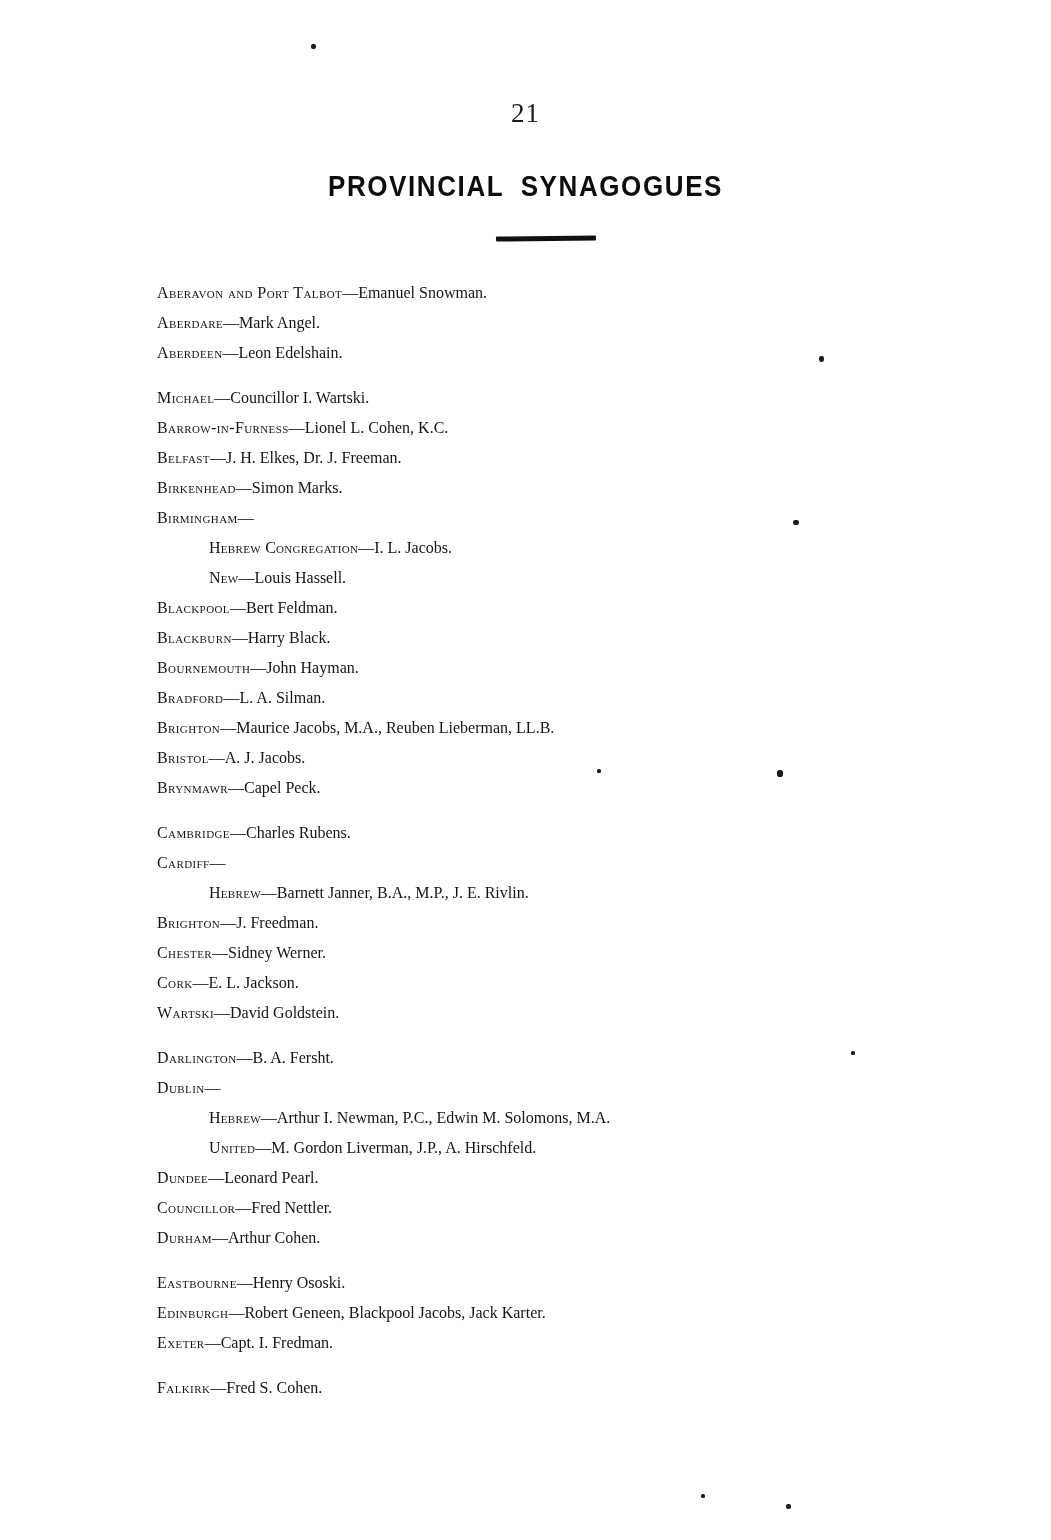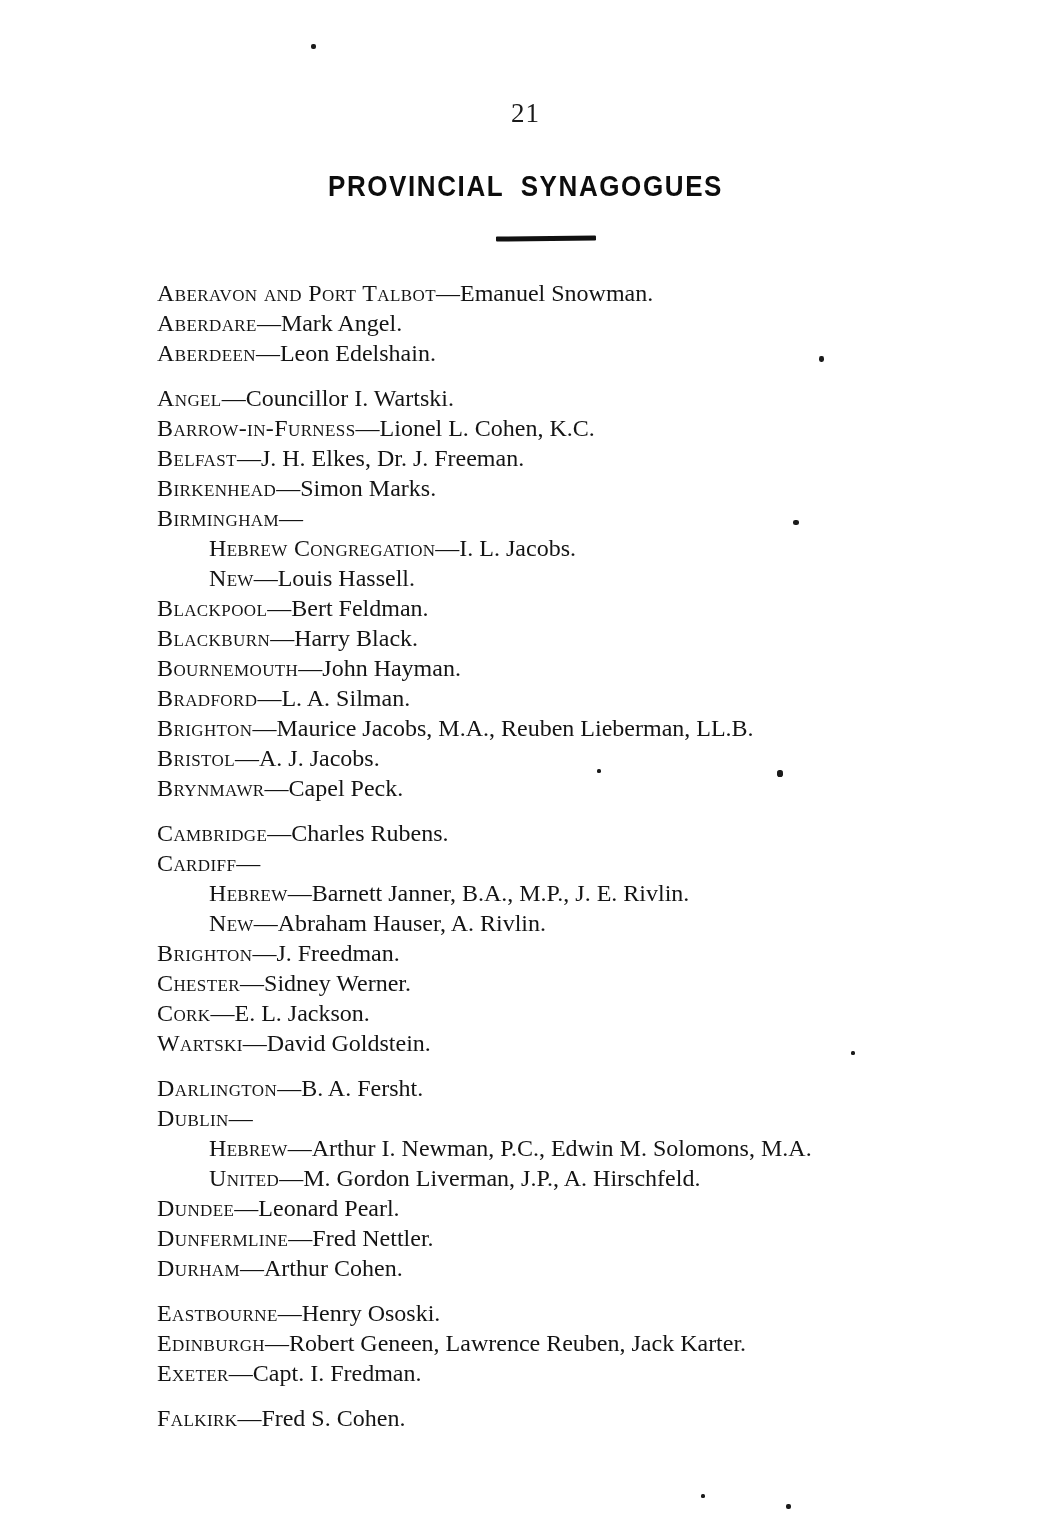--- a/index.html
+++ b/index.html
@@ -59,21 +59,21 @@
   }
 
   
   .list {
     position: absolute;
     top: 278px;
     left: 157px;
     width: 860px;
   }
   .entry {
-    font-size: 24px;
+    font-size: 16px;
     line-height: 30px;
     white-space: nowrap;
     color: #141414;
   }
   .entry.sub {
     padding-left: 52px;
   }
   .group {
     margin-bottom: 15px;
   }
@@ -108,57 +108,56 @@
 
   <div class="rule"></div>
 
   <div class="list">
       <div class="group">
         <div class="entry"><span class="place">Aberavon and Port Talbot</span><span>—</span><span>Emanuel Snowman.</span></div>
         <div class="entry"><span class="place">Aberdare</span><span>—</span><span>Mark Angel.</span></div>
         <div class="entry"><span class="place">Aberdeen</span><span>—</span><span>Leon Edelshain.</span></div>
       </div>
       <div class="group">
-        <div class="entry"><span class="place">Angel</span><span>—</span><span>Councillor I. Wartski.</span></div>
+        <div class="entry"><span class="place">Michael</span><span>—</span><span>Councillor I. Wartski.</span></div>
         <div class="entry"><span class="place">Barrow-in-Furness</span><span>—</span><span>Lionel L. Cohen, K.C.</span></div>
         <div class="entry"><span class="place">Belfast</span><span>—</span><span>J. H. Elkes, Dr. J. Freeman.</span></div>
         <div class="entry"><span class="place">Birkenhead</span><span>—</span><span>Simon Marks.</span></div>
         <div class="entry"><span class="place">Birmingham</span><span>—</span></div>
         <div class="entry sub"><span class="place">Hebrew Congregation</span><span>—</span><span>I. L. Jacobs.</span></div>
         <div class="entry sub"><span class="place">New</span><span>—</span><span>Louis Hassell.</span></div>
         <div class="entry"><span class="place">Blackpool</span><span>—</span><span>Bert Feldman.</span></div>
         <div class="entry"><span class="place">Blackburn</span><span>—</span><span>Harry Black.</span></div>
         <div class="entry"><span class="place">Bournemouth</span><span>—</span><span>John Hayman.</span></div>
         <div class="entry"><span class="place">Bradford</span><span>—</span><span>L. A. Silman.</span></div>
         <div class="entry"><span class="place">Brighton</span><span>—</span><span>Maurice Jacobs, M.A., Reuben Lieberman, LL.B.</span></div>
         <div class="entry"><span class="place">Bristol</span><span>—</span><span>A. J. Jacobs.</span></div>
         <div class="entry"><span class="place">Brynmawr</span><span>—</span><span>Capel Peck.</span></div>
       </div>
       <div class="group">
         <div class="entry"><span class="place">Cambridge</span><span>—</span><span>Charles Rubens.</span></div>
         <div class="entry"><span class="place">Cardiff</span><span>—</span></div>
         <div class="entry sub"><span class="place">Hebrew</span><span>—</span><span>Barnett Janner, B.A., M.P., J. E. Rivlin.</span></div>
-        <div class="entry sub"><span class="place">New</span><span>—</span><span>Abraham Hauser, A. Rivlin.</span></div>
         <div class="entry"><span class="place">Brighton</span><span>—</span><span>J. Freedman.</span></div>
         <div class="entry"><span class="place">Chester</span><span>—</span><span>Sidney Werner.</span></div>
         <div class="entry"><span class="place">Cork</span><span>—</span><span>E. L. Jackson.</span></div>
         <div class="entry"><span class="place">Wartski</span><span>—</span><span>David Goldstein.</span></div>
       </div>
       <div class="group">
         <div class="entry"><span class="place">Darlington</span><span>—</span><span>B. A. Fersht.</span></div>
         <div class="entry"><span class="place">Dublin</span><span>—</span></div>
         <div class="entry sub"><span class="place">Hebrew</span><span>—</span><span>Arthur I. Newman, P.C., Edwin M. Solomons, M.A.</span></div>
         <div class="entry sub"><span class="place">United</span><span>—</span><span>M. Gordon Liverman, J.P., A. Hirschfeld.</span></div>
         <div class="entry"><span class="place">Dundee</span><span>—</span><span>Leonard Pearl.</span></div>
-        <div class="entry"><span class="place">Dunfermline</span><span>—</span><span>Fred Nettler.</span></div>
+        <div class="entry"><span class="place">Councillor</span><span>—</span><span>Fred Nettler.</span></div>
         <div class="entry"><span class="place">Durham</span><span>—</span><span>Arthur Cohen.</span></div>
       </div>
       <div class="group">
         <div class="entry"><span class="place">Eastbourne</span><span>—</span><span>Henry Ososki.</span></div>
-        <div class="entry"><span class="place">Edinburgh</span><span>—</span><span>Robert Geneen, Lawrence Reuben, Jack Karter.</span></div>
+        <div class="entry"><span class="place">Edinburgh</span><span>—</span><span>Robert Geneen, Blackpool Jacobs, Jack Karter.</span></div>
         <div class="entry"><span class="place">Exeter</span><span>—</span><span>Capt. I. Fredman.</span></div>
       </div>
       <div class="group">
         <div class="entry"><span class="place">Falkirk</span><span>—</span><span>Fred S. Cohen.</span></div>
       </div>
       <div class="group">
         <div class="entry"></div>
       </div>
     </div>
 

